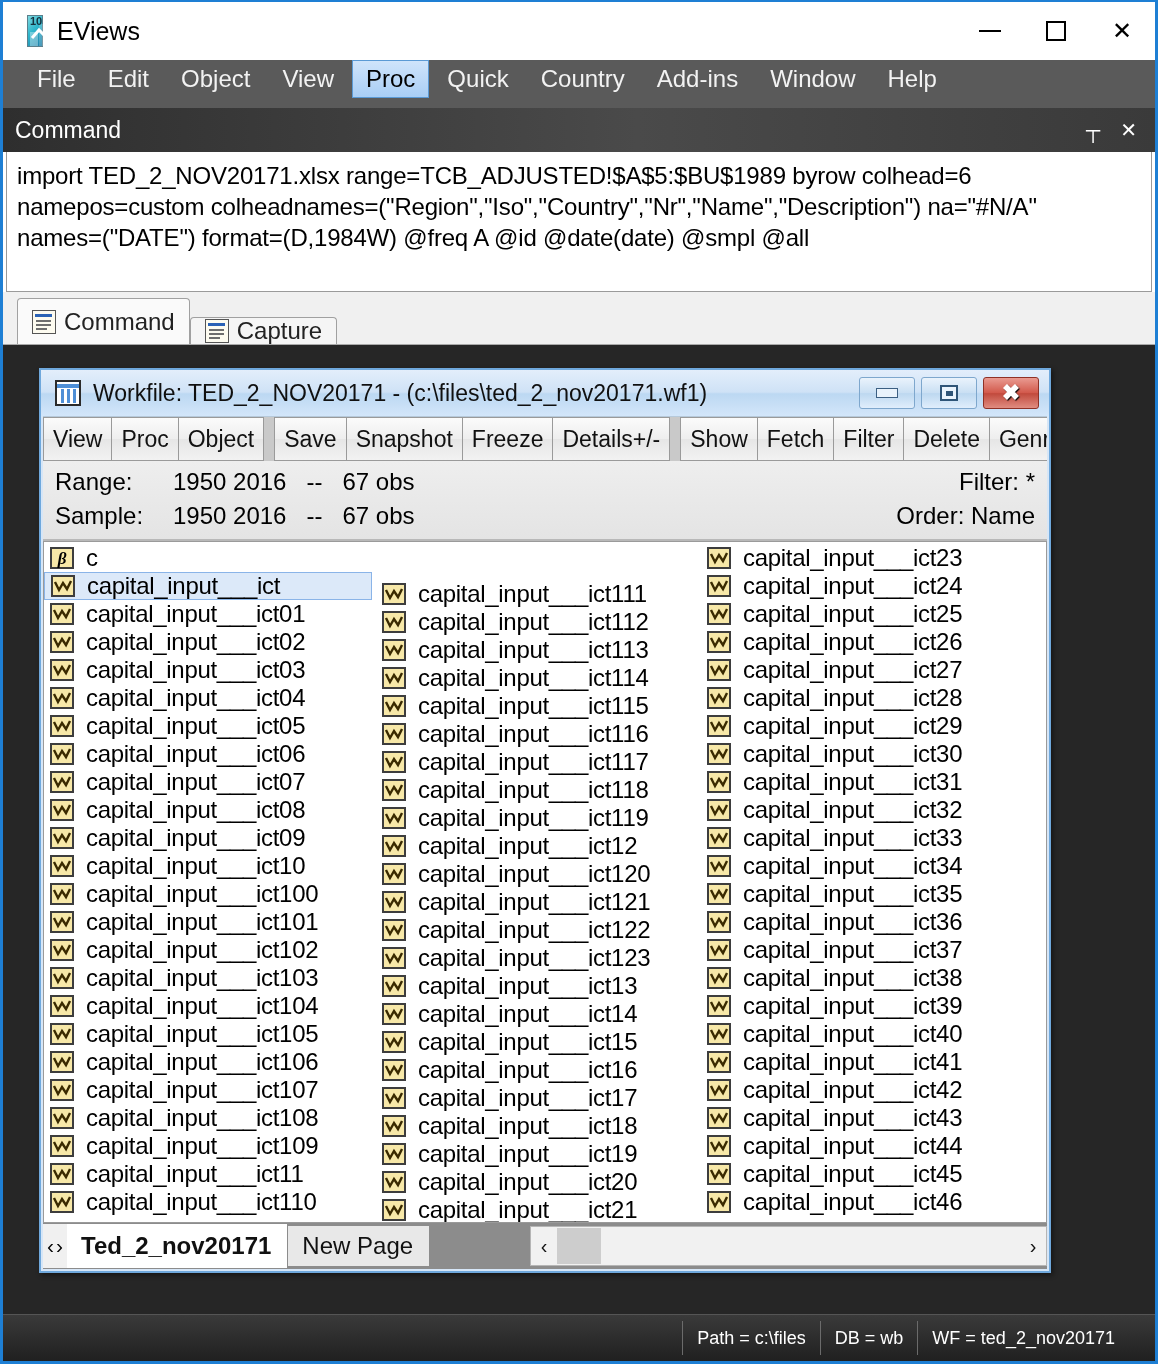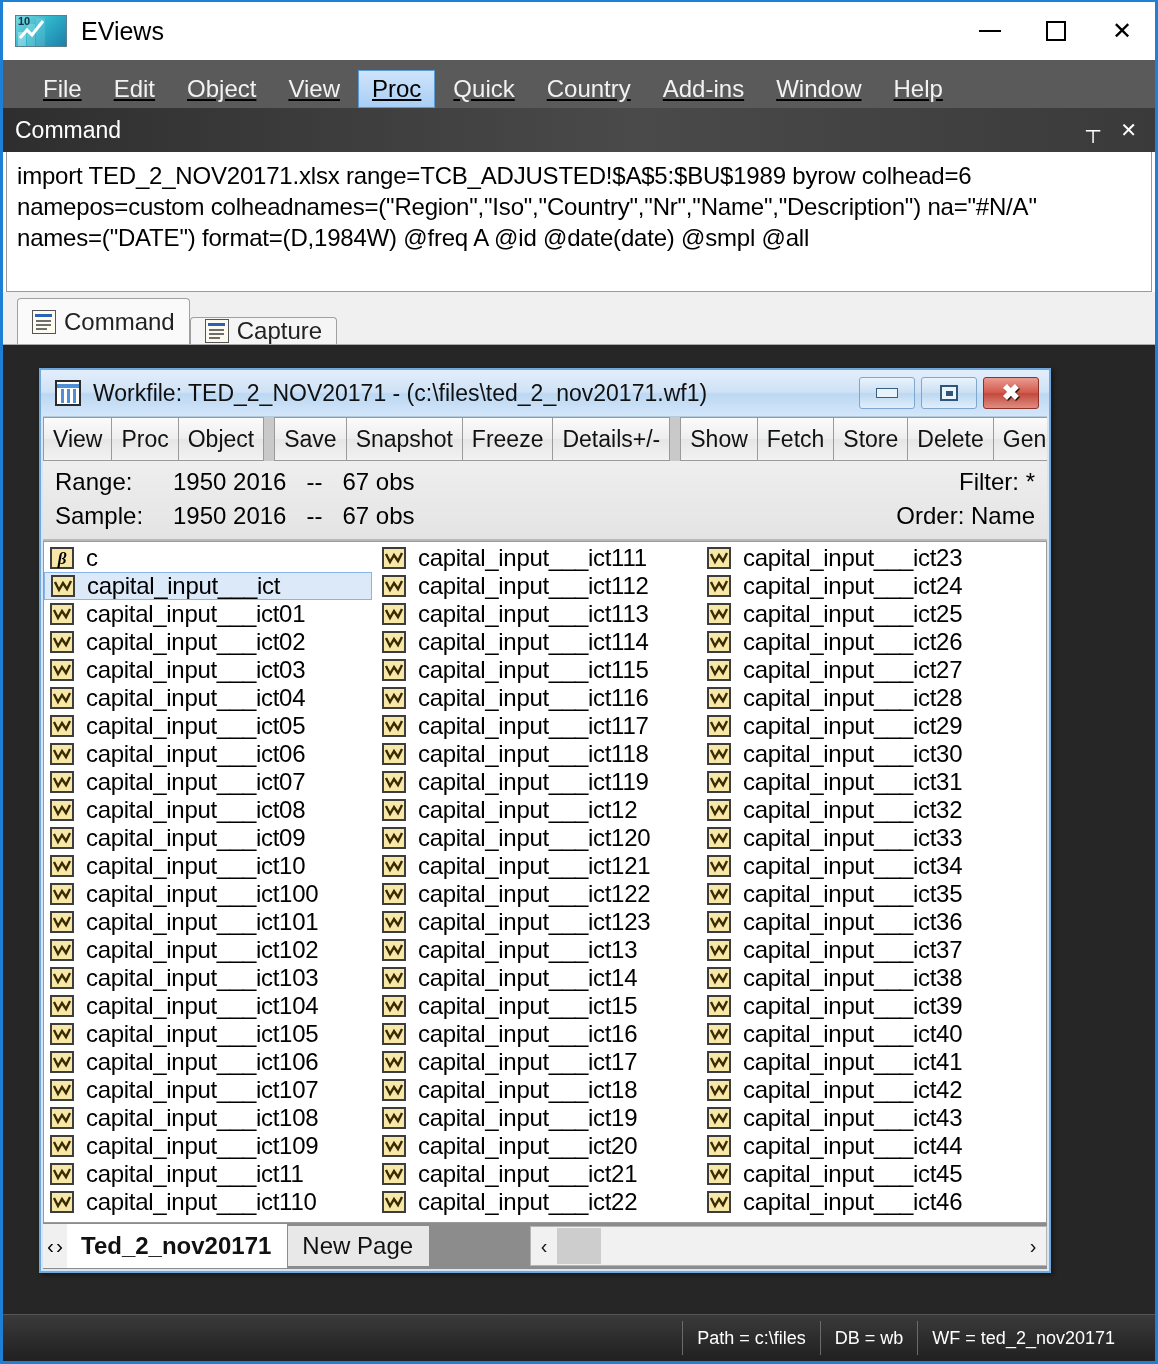--- a/index.html
+++ b/index.html
@@ -20,21 +20,21 @@
     background:#2b2b2b;
     display:flex;flex-direction:column;
   }
 
   
   .titlebar{
     height:58px;background:#ffffff;display:flex;align-items:center;
     flex:none;position:relative;
   }
   .app-icon{
-    width:52px;height:32px;margin-left:12px;position:relative;flex:none;
+    width:16px;height:32px;margin-left:24px;position:relative;flex:none;
     border:1px solid #5b7f8c;box-sizing:border-box;
     background:linear-gradient(135deg,#7fd9e0 0%,#2fb6cc 45%,#1e7ea8 100%);
   }
   .app-icon .bar1,.app-icon .bar2,.app-icon .bar3{position:absolute;bottom:0;}
   .app-icon .bar1{left:2px;width:8px;height:14px;background:rgba(255,255,255,.35);}
   .app-icon .bar2{left:11px;width:8px;height:22px;background:rgba(255,255,255,.2);}
   .app-icon .bar3{left:20px;width:9px;height:28px;background:rgba(255,255,255,.12);}
   .app-icon .num{
     position:absolute;left:2px;top:0px;font-size:11px;font-weight:bold;
     color:#17323f;line-height:11px;font-family:"Liberation Sans",sans-serif;
@@ -48,22 +48,22 @@
   .win-btn{
     width:66px;height:58px;display:flex;align-items:center;justify-content:center;
     background:#ffffff;
   }
   .win-btn .glyph{font-size:24px;color:#000;line-height:1;}
   .win-btn .minline{width:22px;height:2px;background:#000;}
   .win-btn .maxbox{width:20px;height:20px;border:2px solid #000;box-sizing:border-box;}
 
   
   .menubar{
-    height:48px;background:#5a5a5a;display:flex;align-items:flex-end;
-    padding-left:26px;flex:none;text-decoration:underline;
+    height:48px;background:#5a5a5a;display:flex;align-items:flex-start;
+    padding-left:20px;flex:none;
   }
   .menu-item{
     font-size:24px;color:#f2f2f2;padding:2px 14px;margin-right:4px;
     font-family:"Liberation Sans",sans-serif;line-height:34px;
   }
   .menu-item.active{
     background:linear-gradient(#cfe4fb,#a9cef5);color:#000;
     border:1px solid #5b9ad5;padding:1px 13px;
   }
 
@@ -172,21 +172,21 @@
   .inforow .lbl{width:118px;flex:none;}
   .inforow .val{white-space:pre;}
   .inforow .right{margin-left:auto;}
 
   
   .wf-list{
     flex:1;background:#ffffff;margin:0 2px;border:1px solid #9a9a9a;
     display:flex;overflow:hidden;position:relative;
   }
   .lcol{width:332px;flex:none;padding-top:2px;}
-  .lcol:nth-child(2){width:325px;}
+  .lcol:nth-child(2){width:325px;margin-top:36px;}
   .lrow{
     height:28px;display:flex;align-items:center;padding-left:6px;box-sizing:border-box;
   }
   .lrow.sel{background:#dce9f9;border:1px solid #8ab4e8;width:328px;box-sizing:border-box;}
   .ser-ic{
     width:24px;height:22px;background:#f7e8a8;border:2px solid #3d3d3d;
     position:relative;flex:none;box-sizing:border-box;margin-right:12px;
   }
   .ser-ic svg{position:absolute;left:0;top:0;}
   .beta-ic{
@@ -345,21 +345,21 @@
         <div class="tbtn">Proc</div>
         <div class="tbtn">Object</div>
         <div class="tb-gap"></div>
         <div class="tbtn first">Save</div>
         <div class="tbtn">Snapshot</div>
         <div class="tbtn">Freeze</div>
         <div class="tbtn">Details+/-</div>
         <div class="tb-gap"></div>
         <div class="tbtn first">Show</div>
         <div class="tbtn">Fetch</div>
-        <div class="tbtn">Store</div>
+        <div class="tbtn">Filter</div>
         <div class="tbtn">Delete</div>
         <div class="tbtn">Genr</div>
 
       </div>
 
       <div class="wf-info">
         <div class="inforow">
           <span class="lbl">Range:</span>
           <span class="val">1950 2016   --   67 obs</span>
           <span class="right">Filter: *</span>

